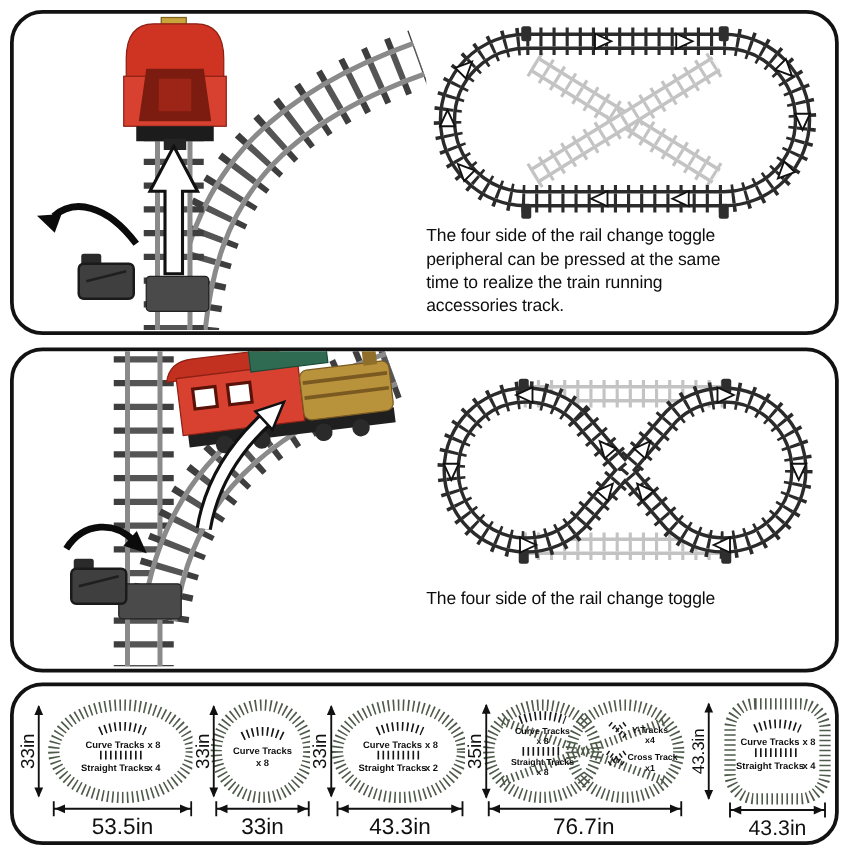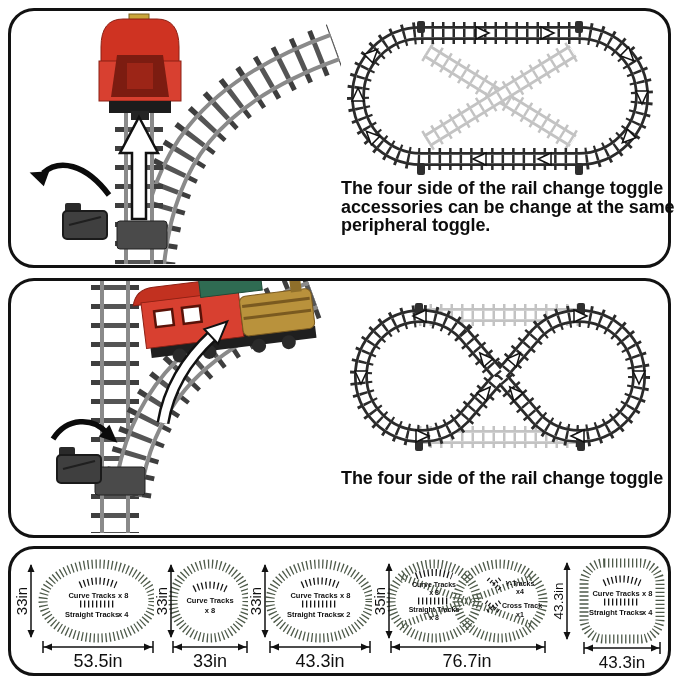--- a/index.html
+++ b/index.html
@@ -8,21 +8,21 @@
     font-family:"Liberation Sans",sans-serif;
   }
   .panel{
     position:absolute;left:8px;width:663px;box-sizing:border-box;
     border:3.5px solid #121212;border-radius:26px;background:#fff;
   }
   #panel-peripheral{top:8px;height:260px;}
   #panel-inside{top:278px;height:260px;}
   #panel-layouts{top:546px;height:130px;display:flex;align-items:flex-start;padding:2px 0 0 3px;}
   .desc{
-    position:absolute;color:#0d0d0d;font-weight:bold;font-size:18px;line-height:18.5px;
+    position:absolute;color:#0d0d0d;font-weight:normal;font-size:14px;line-height:18.5px;
     letter-spacing:-0.1px;white-space:nowrap;
   }
   #desc-peripheral{left:330px;top:168px;}
   #desc-inside{left:330px;top:188px;}
   .illustration{position:absolute;left:0;top:0;}
   .fig8{position:absolute;}
   svg text{font-family:"Liberation Sans",sans-serif;}
   .mini-label{font-size:7.5px;font-weight:bold;fill:#101010;}
   .mini-label-sm{font-size:7px;font-weight:bold;fill:#101010;}
   .dim-label{font-size:18px;fill:#101010;}
@@ -111,22 +111,23 @@
       <polygon points="-5,-6 8,0 -5,6" transform="translate(215,140) rotate(180)"></polygon>
       <polygon points="-5,-6 8,0 -5,6" transform="translate(150,140) rotate(180)"></polygon>
       <polygon points="-5,-6 8,0 -5,6" transform="translate(41,118) rotate(225)"></polygon>
       <polygon points="-5,-6 8,0 -5,6" transform="translate(27,77) rotate(270)"></polygon>
       <polygon points="-5,-6 8,0 -5,6" transform="translate(41,36) rotate(315)"></polygon>
     </g>
   </svg>
 
   <div class="desc" id="desc-peripheral">
     <div>The four side of the rail change toggle</div>
-    <div>accessories can be change at the same</div>
-    <div>peripheral toggle.</div>
+    <div>peripheral can be pressed at the same</div>
+    <div>time to realize the train running</div>
+    <div>accessories track.</div>
   </div>
 </div>
 
 <div class="panel" id="panel-inside">
 
   <svg class="illustration" width="330" height="252" viewBox="0 0 330 252">
 
     <g>
       <path d="M104,256 L104,-4" fill="none" stroke="#3e3e3e" stroke-width="48" stroke-dasharray="5 14"></path>
       <path d="M104,256 L104,-4" fill="none" stroke="#8a8a8a" stroke-width="30"></path>

